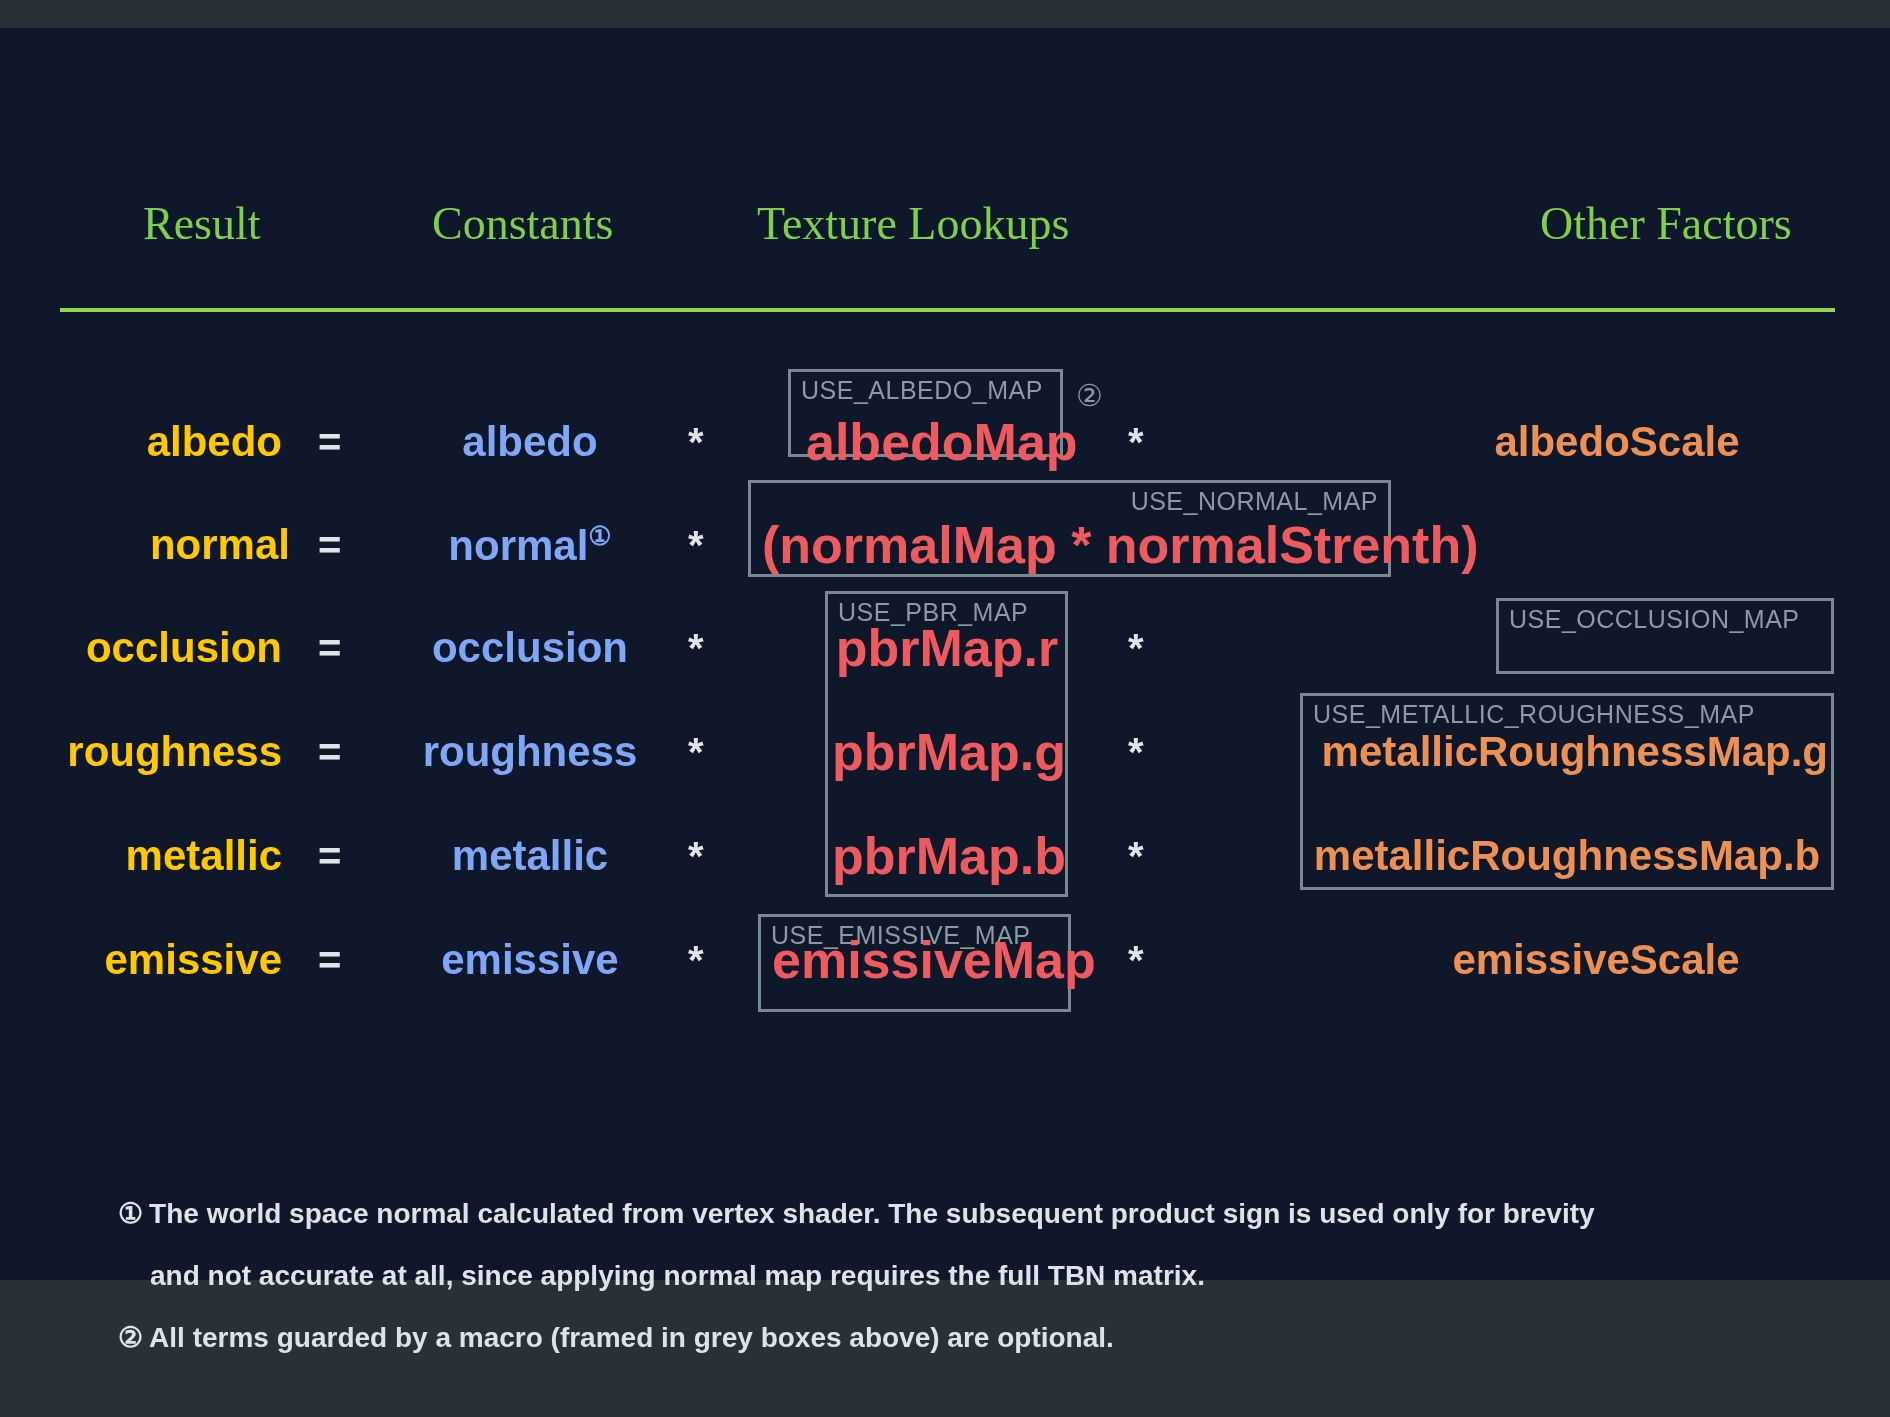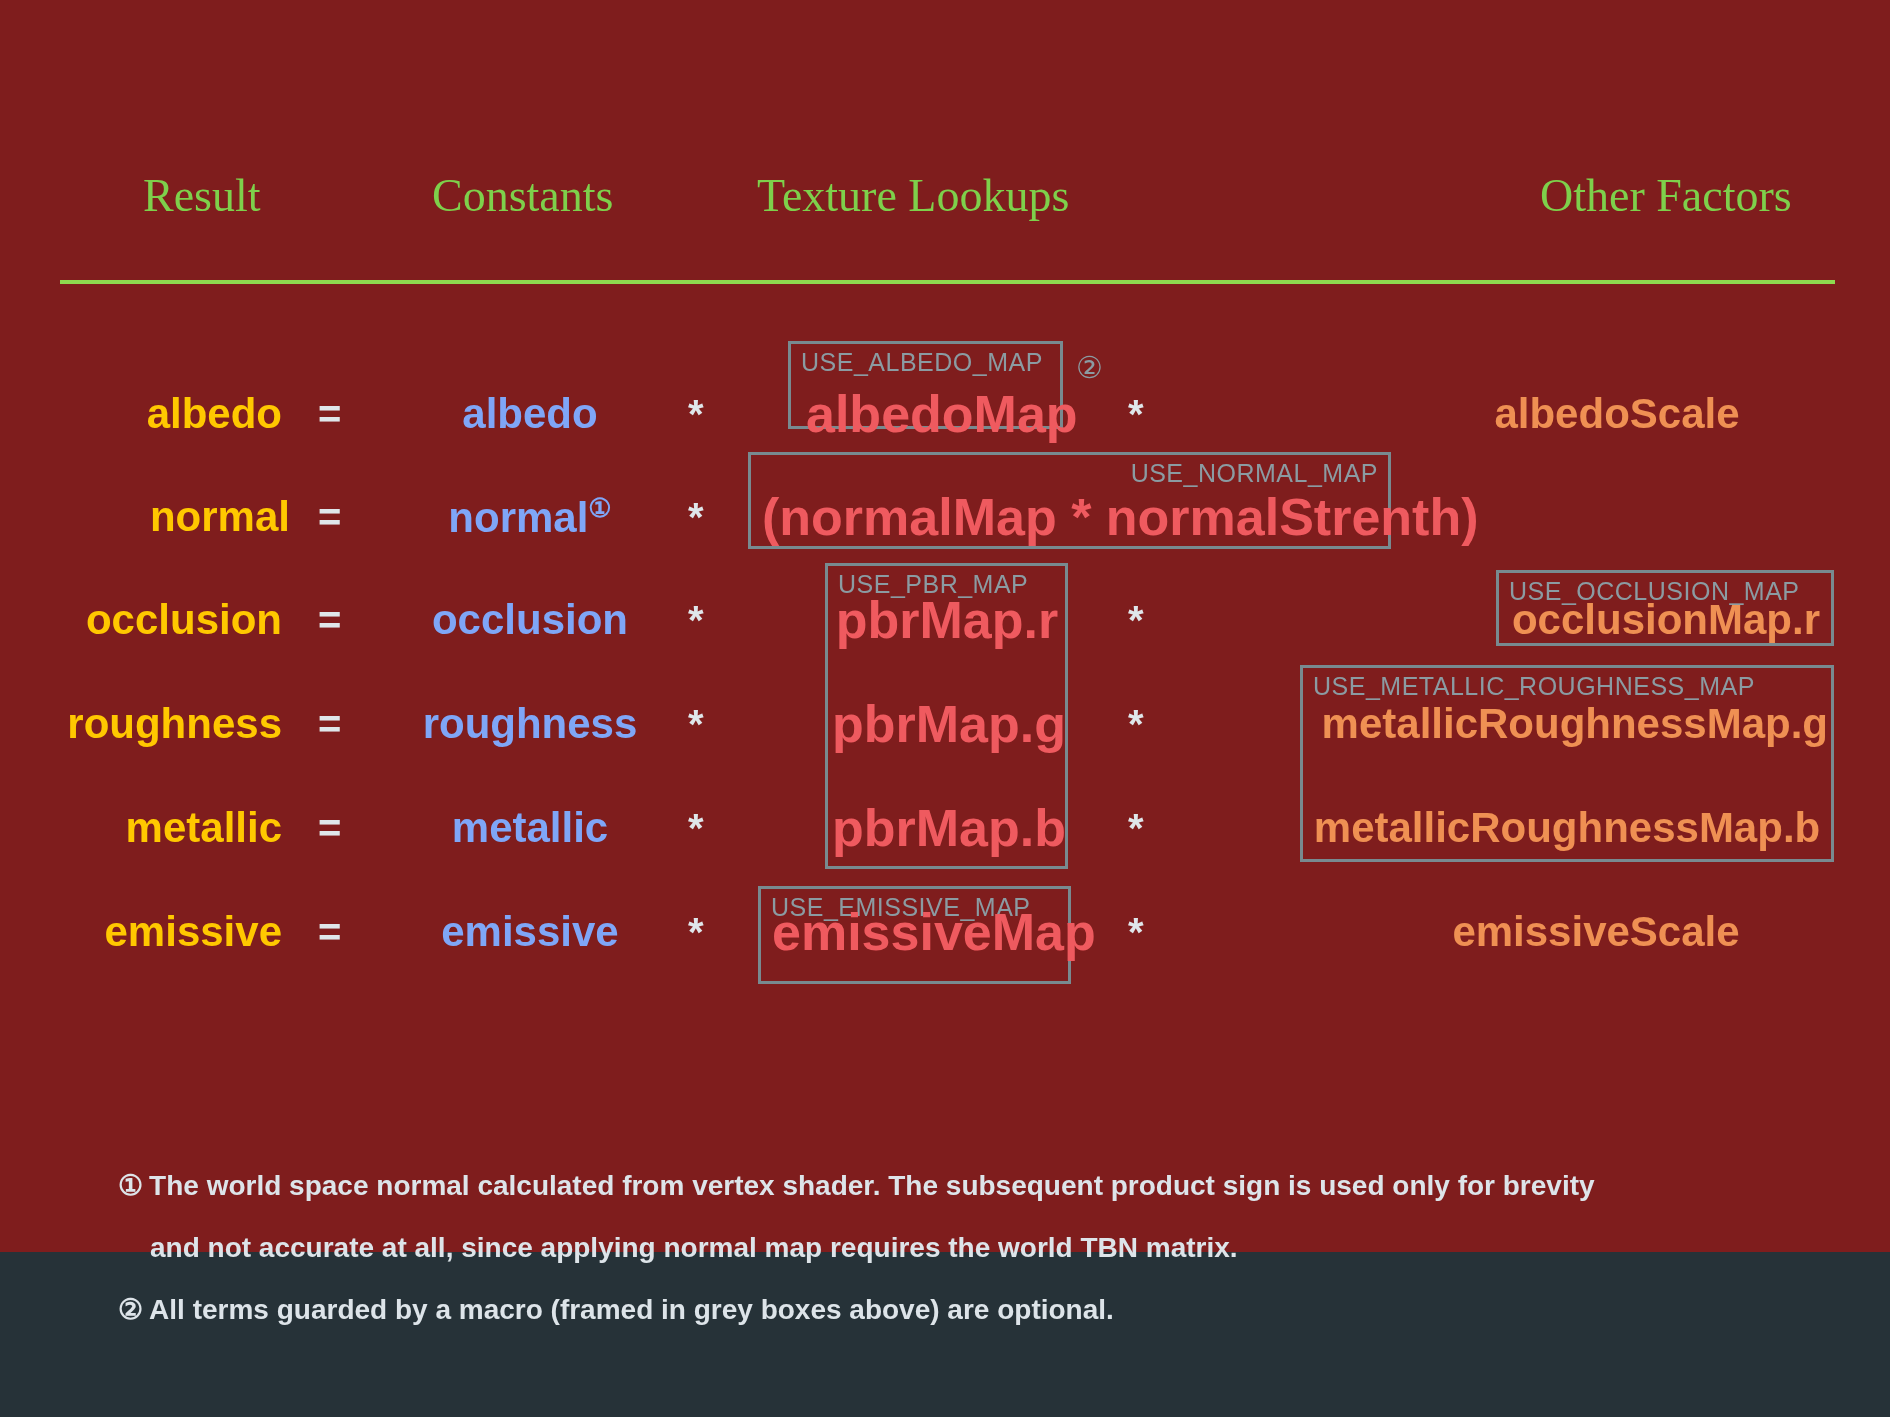--- a/index.html
+++ b/index.html
@@ -12,21 +12,22 @@
     height: 1417px;
     overflow: hidden;
     font-family: "Liberation Sans", sans-serif;
     position: relative;
   }
 
   #page {
     position: relative;
     width: 1890px;
     height: 1252px;
-    background: #7f1d1d;
+    background: #0f172a;
+    margin-top: 28px;
   }
 
   
   .header-row {
     position: absolute;
     left: 0;
     top: 168px;
     width: 1890px;
     height: 70px;
   }
@@ -233,21 +234,20 @@
       <span class="cell c-tex" style="left:762px; width:616px; text-align:center;">(normalMap * normalStrenth)</span>
     </div>
 
     <div class="row" style="top:268px;">
       <span class="cell c-result">occlusion</span>
       <span class="cell c-eq">=</span>
       <span class="cell c-const"><span>occlusion</span></span>
       <span class="cell c-star1">*</span>
       <span class="cell c-tex" style="left:832px; width:230px; text-align:center;">pbrMap.r</span>
       <span class="cell c-star2">*</span>
-      <span class="cell c-other" style="left:1504px; width:324px; text-align:center;">occlusionMap.r</span>
     </div>
 
     <div class="row" style="top:372px;">
       <span class="cell c-result">roughness</span>
       <span class="cell c-eq">=</span>
       <span class="cell c-const"><span>roughness</span></span>
       <span class="cell c-star1">*</span>
       <span class="cell c-tex" style="left:832px; width:230px; text-align:right;">pbrMap.g</span>
       <span class="cell c-star2">*</span>
       <span class="cell c-other" style="left:1306px; width:522px; text-align:right;">metallicRoughnessMap.g</span>
@@ -273,20 +273,20 @@
       <span class="cell c-other" style="left:1360px; width:472px; text-align:center;">emissiveScale</span>
     </div>
 
   </div>
 
   <div class="footnotes">
     <div class="fn-line">
       <span class="fn-mark">①</span><span>The world space normal calculated from vertex shader. The subsequent product sign is used only for brevity</span>
     </div>
     <div class="fn-line fn-indent">
-      <span>and not accurate at all, since applying normal map requires the world TBN matrix.</span>
+      <span>and not accurate at all, since applying normal map requires the full TBN matrix.</span>
     </div>
     <div class="fn-line">
       <span class="fn-mark">②</span><span>All terms guarded by a macro (framed in grey boxes above) are optional.</span>
     </div>
   </div>
 
 </div>
 
 </body></html>

